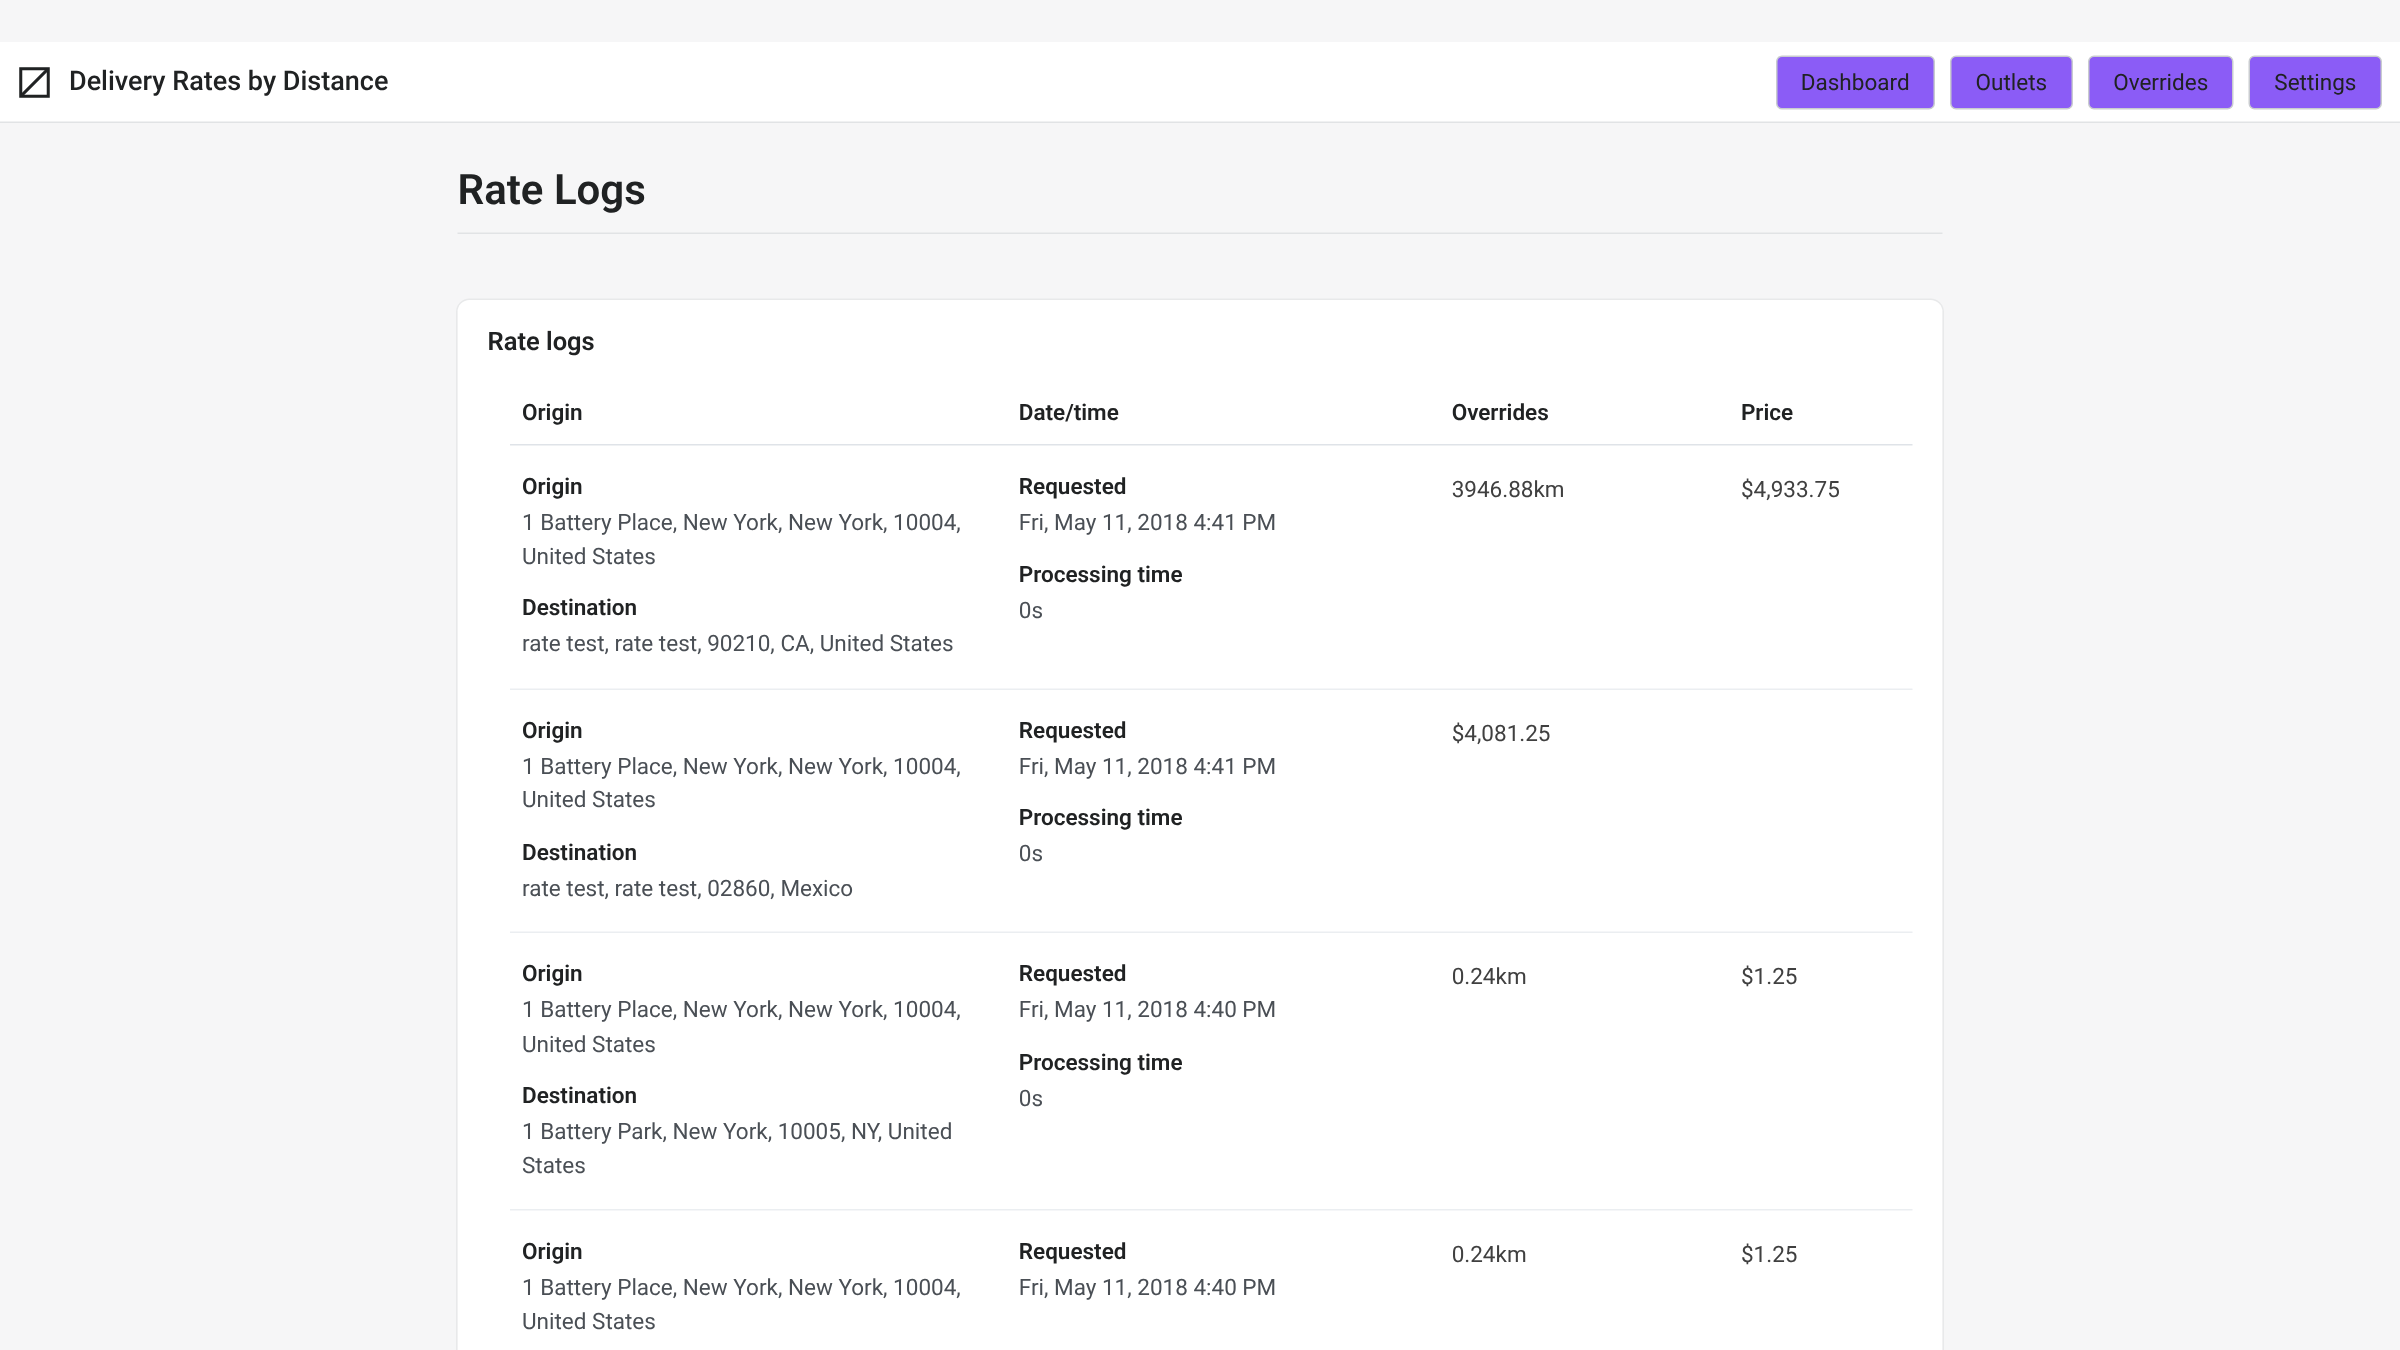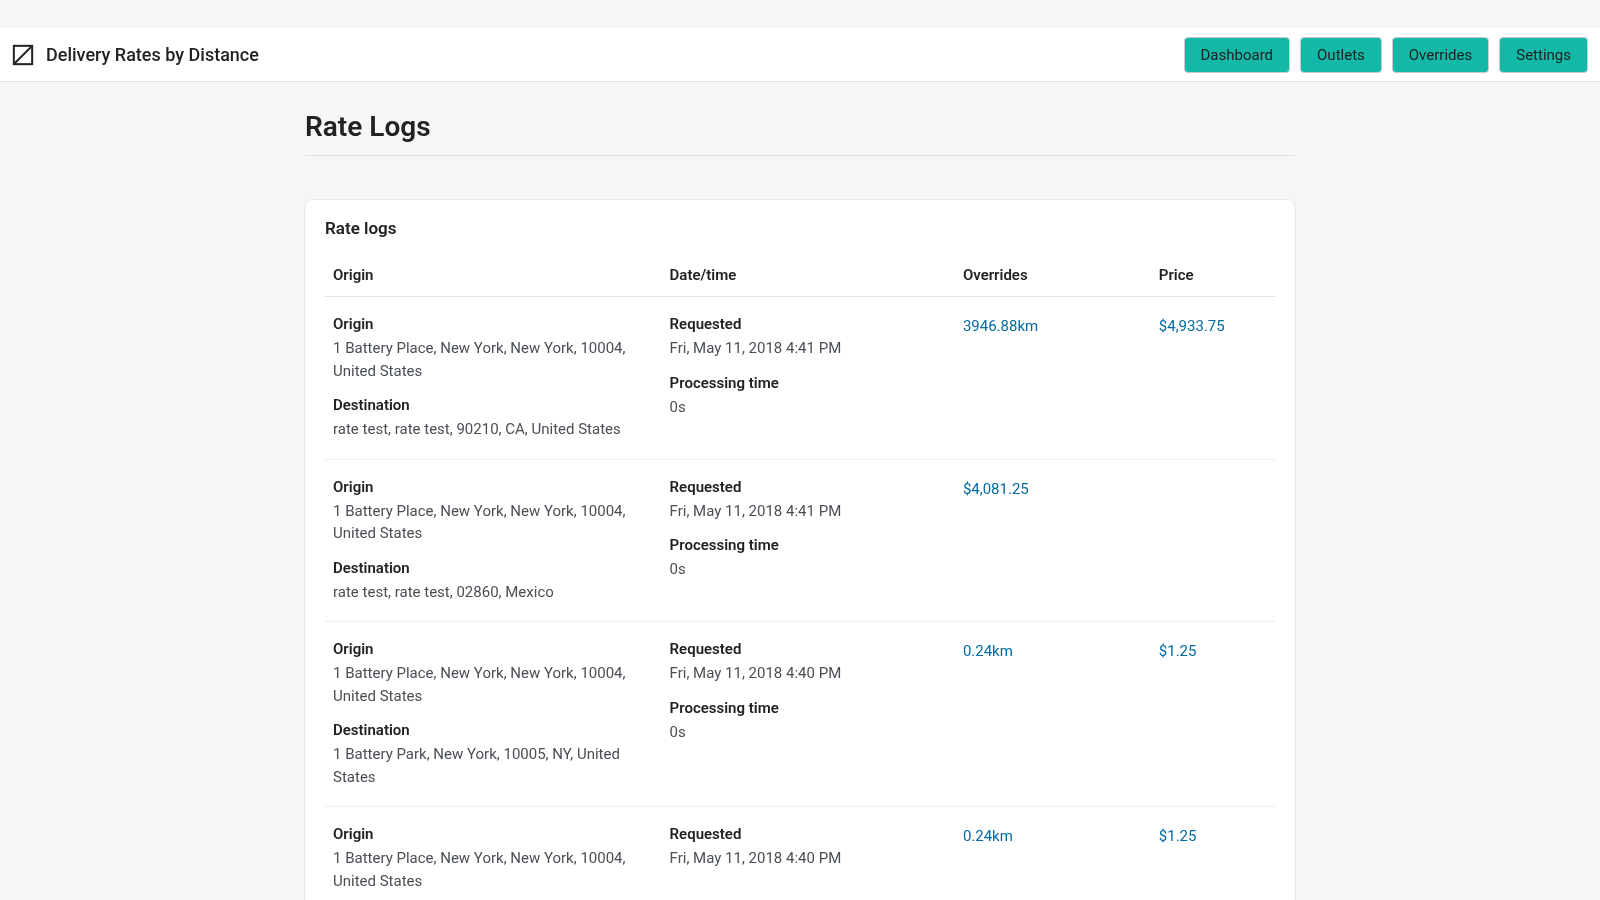--- a/index.html
+++ b/index.html
@@ -32,21 +32,21 @@
   .logo {
     width: 22px;
     height: 22px;
     display: inline-block;
   }
   .nav-buttons {
     display: flex;
     gap: 10px;
   }
   .nav-btn {
-    background: #14b8a6;
+    background: #8b5cf6;
     border: 1px solid #c9cccf;
     border-radius: 4px;
     padding: 8px 16px;
     font-size: 15px;
     color: #202223;
     cursor: pointer;
     font-family: inherit;
   }
 
   .page {
@@ -82,20 +82,21 @@
 
   .table {
     width: 100%;
     padding: 16px 20px 0;
   }
   .thead, .trow {
     display: grid;
     grid-template-columns: 3fr 2.6fr 1.7fr 1fr;
     gap: 12px;
     padding: 12px 8px;
+    margin-left: 15px;
   }
   .thead {
     border-bottom: 1px solid #dfe3e8;
     font-weight: 600;
     font-size: 15px;
     color: #202223;
   }
   .trow {
     border-bottom: 1px solid #ebeef1;
     padding: 18px 8px;
@@ -106,21 +107,21 @@
     font-weight: 600;
     color: #202223;
     margin-bottom: 4px;
   }
   .val {
     color: #4a4f55;
     line-height: 1.5;
   }
   .block + .block { margin-top: 14px; }
   .distance-cell, .price-cell {
-    color: #0369a1;
+    color: #404040;
     font-size: 15px;
     padding-top: 2px;
   }
 </style>
 </head>
 <body>
 
 <header class="topbar">
   <div class="brand">
     <span class="logo">

